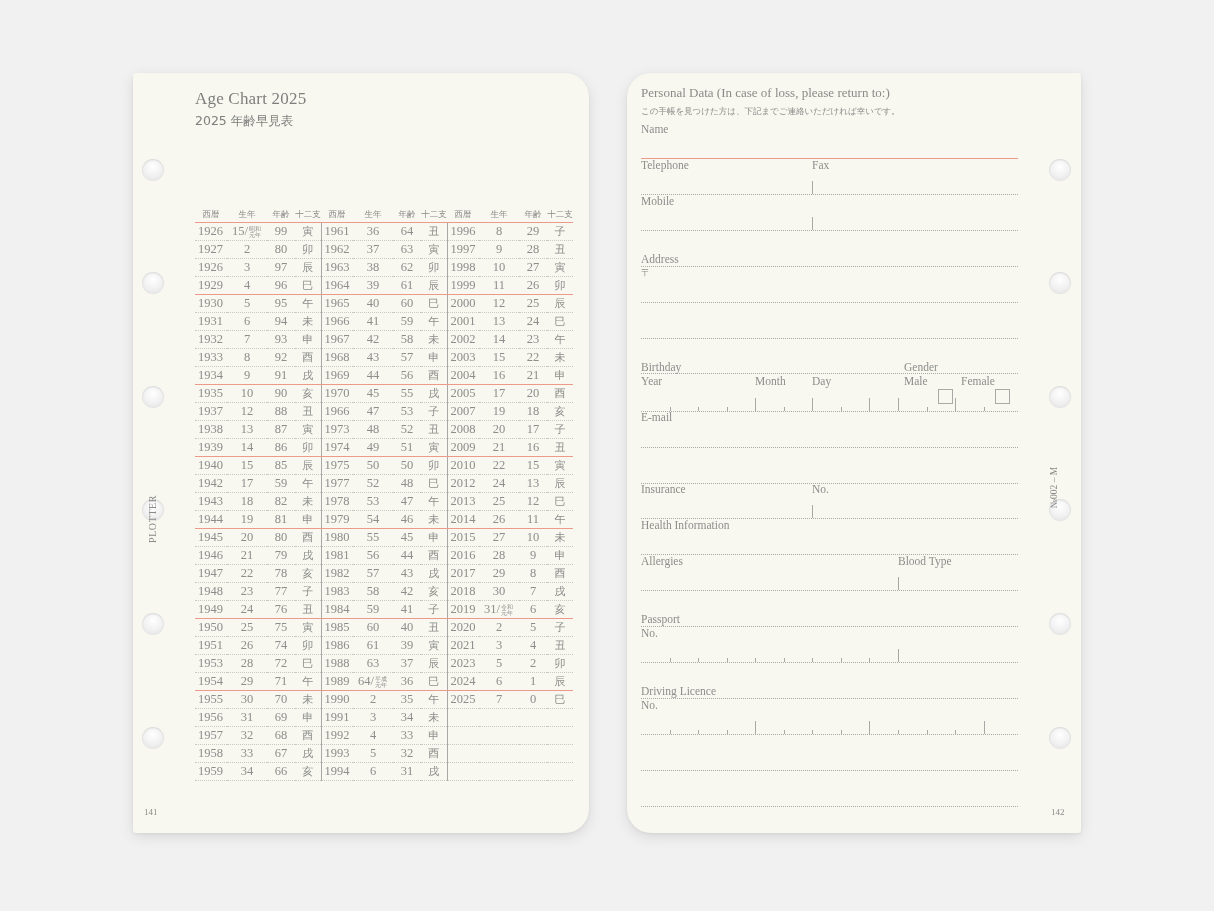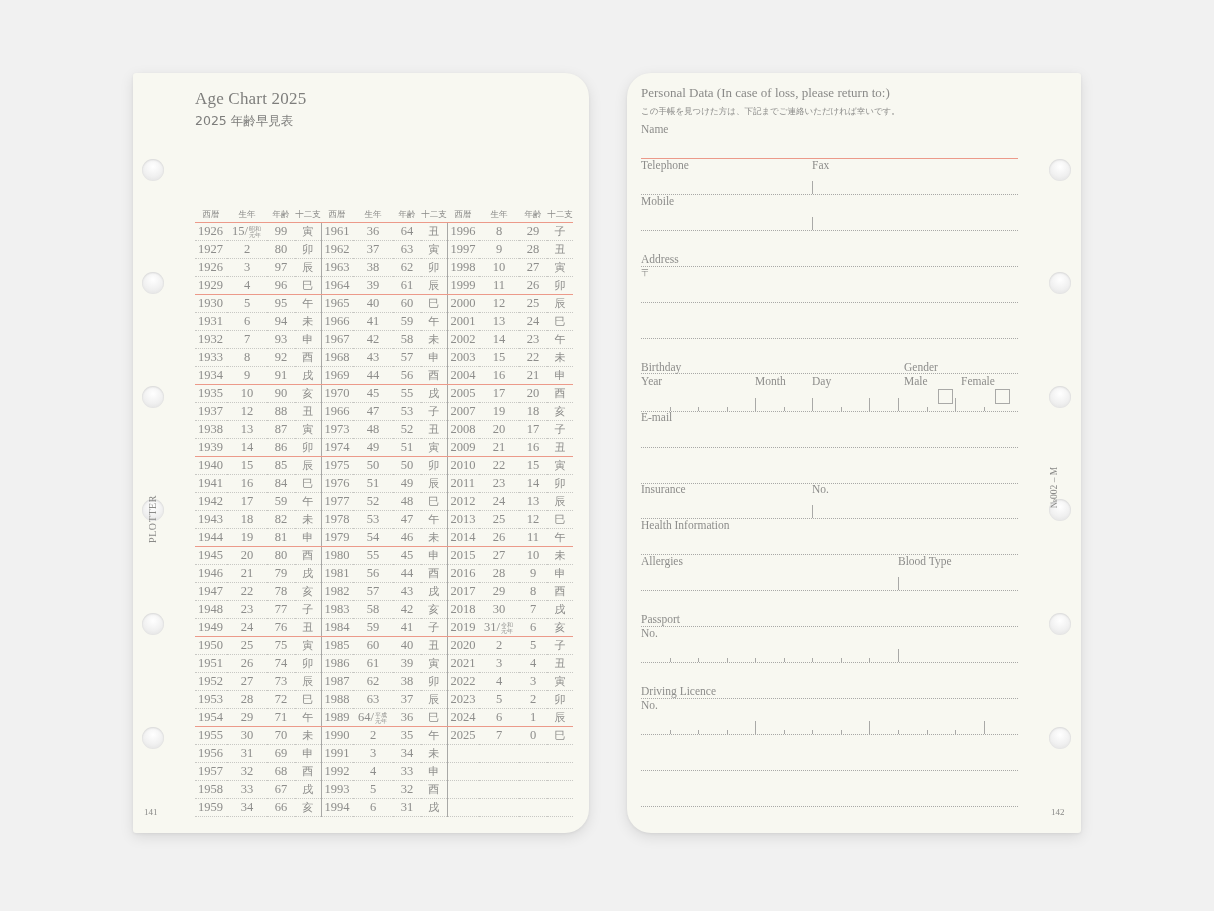--- a/index.html
+++ b/index.html
@@ -261,34 +261,20 @@
           <td class="yr sep">1975</td>
           <td>50</td>
           <td>50</td>
           <td class="zod">卯</td>
           <td class="yr sep">2010</td>
           <td>22</td>
           <td>15</td>
           <td class="zod">寅</td>
         </tr>
         <tr>
-          <td class="yr">1941</td>
-          <td>16</td>
-          <td>84</td>
-          <td class="zod">巳</td>
-          <td class="yr sep">1976</td>
-          <td>51</td>
-          <td>49</td>
-          <td class="zod">辰</td>
-          <td class="yr sep">2011</td>
-          <td>23</td>
-          <td>14</td>
-          <td class="zod">卯</td>
-        </tr>
-        <tr>
           <td class="yr">1942</td>
           <td>17</td>
           <td>59</td>
           <td class="zod">午</td>
           <td class="yr sep">1977</td>
           <td>52</td>
           <td>48</td>
           <td class="zod">巳</td>
           <td class="yr sep">2012</td>
           <td>24</td>
@@ -413,34 +399,20 @@
           <td>74</td>
           <td class="zod">卯</td>
           <td class="yr sep">1986</td>
           <td>61</td>
           <td>39</td>
           <td class="zod">寅</td>
           <td class="yr sep">2021</td>
           <td>3</td>
           <td>4</td>
           <td class="zod">丑</td>
-        </tr>
-        <tr>
-          <td class="yr">1952</td>
-          <td>27</td>
-          <td>73</td>
-          <td class="zod">辰</td>
-          <td class="yr sep">1987</td>
-          <td>62</td>
-          <td>38</td>
-          <td class="zod">卯</td>
-          <td class="yr sep">2022</td>
-          <td>4</td>
-          <td>3</td>
-          <td class="zod">寅</td>
         </tr>
         <tr>
           <td class="yr">1953</td>
           <td>28</td>
           <td>72</td>
           <td class="zod">巳</td>
           <td class="yr sep">1988</td>
           <td>63</td>
           <td>37</td>
           <td class="zod">辰</td>

